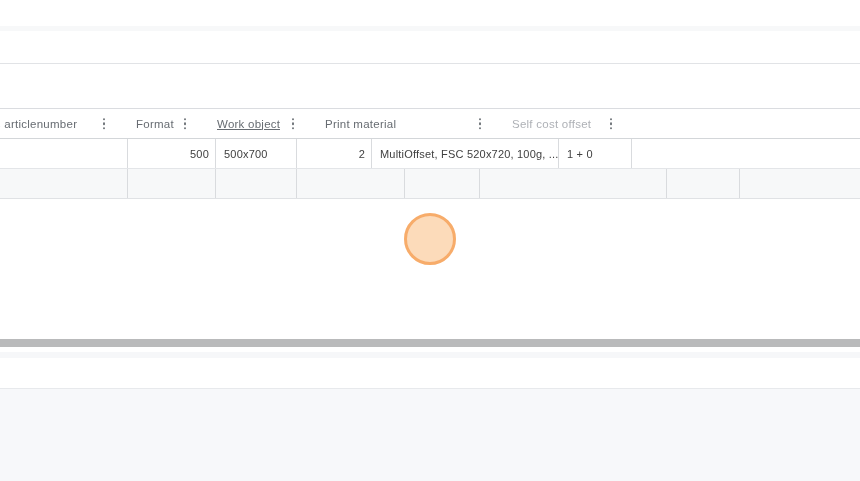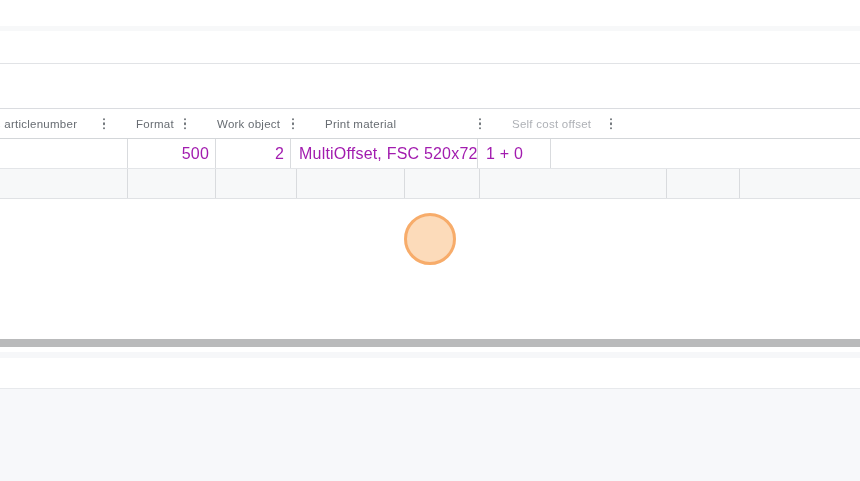--- a/index.html
+++ b/index.html
@@ -42,33 +42,33 @@
     transform: translateY(-50%);
     display: flex; flex-direction: column; gap: 2px;
     cursor: pointer; padding: 2px;
   }
   .kebab i { display: block; width: 2.5px; height: 2.5px; border-radius: 50%; background: #70757a; }
 
   .cell {
     height: 100%;
     display: flex; align-items: center;
     padding: 0 8px;
-    font-size: 16px; letter-spacing: 0.2px;
-    color: #a21caf;
+    font-size: 11px; letter-spacing: 0.2px;
+    color: #404040;
     border-right: 1px solid #d9dbde;
     white-space: nowrap; overflow: hidden;
   }
   .cell.num { justify-content: flex-end; padding-right: 6px; }
   .cell.last { border-right: none; }
 
   
   .c0 { width: 193px; }
   .c1 { width: 88px; }
   .c2 { width: 81px; }
-  .c3 { width: 108px; }
+  .c3 { width: 108px; text-decoration: underline; }
   .c4 { width: 75px; }
   .c5 { width: 187px; align-items: center; }
   .c6 { width: 73px; }
   .c7 { width: 131px; }
 
   
   .click-circle {
     left: 404px; top: 213px;
     width: 52px; height: 52px;
     border-radius: 50%;
@@ -130,20 +130,21 @@
           <i></i>
           <i></i>
           <i></i>
         </span>
     </div>
   </div>
 
   <div class="grid-row grid-body-row">
     <div class="cell c0"></div>
     <div class="cell c1 num">500</div>
+    <div class="cell c2">500x700</div>
     <div class="cell c4 num">2</div>
     <div class="cell c5">MultiOffset, FSC 520x720, 100g, ...</div>
     <div class="cell c6">1 + 0</div>
     <div class="cell c7 last"></div>
   </div>
 
   <div class="grid-row grid-body-row alt">
     <div class="cell c0"></div>
     <div class="cell c1 num"></div>
     <div class="cell c2"></div>

